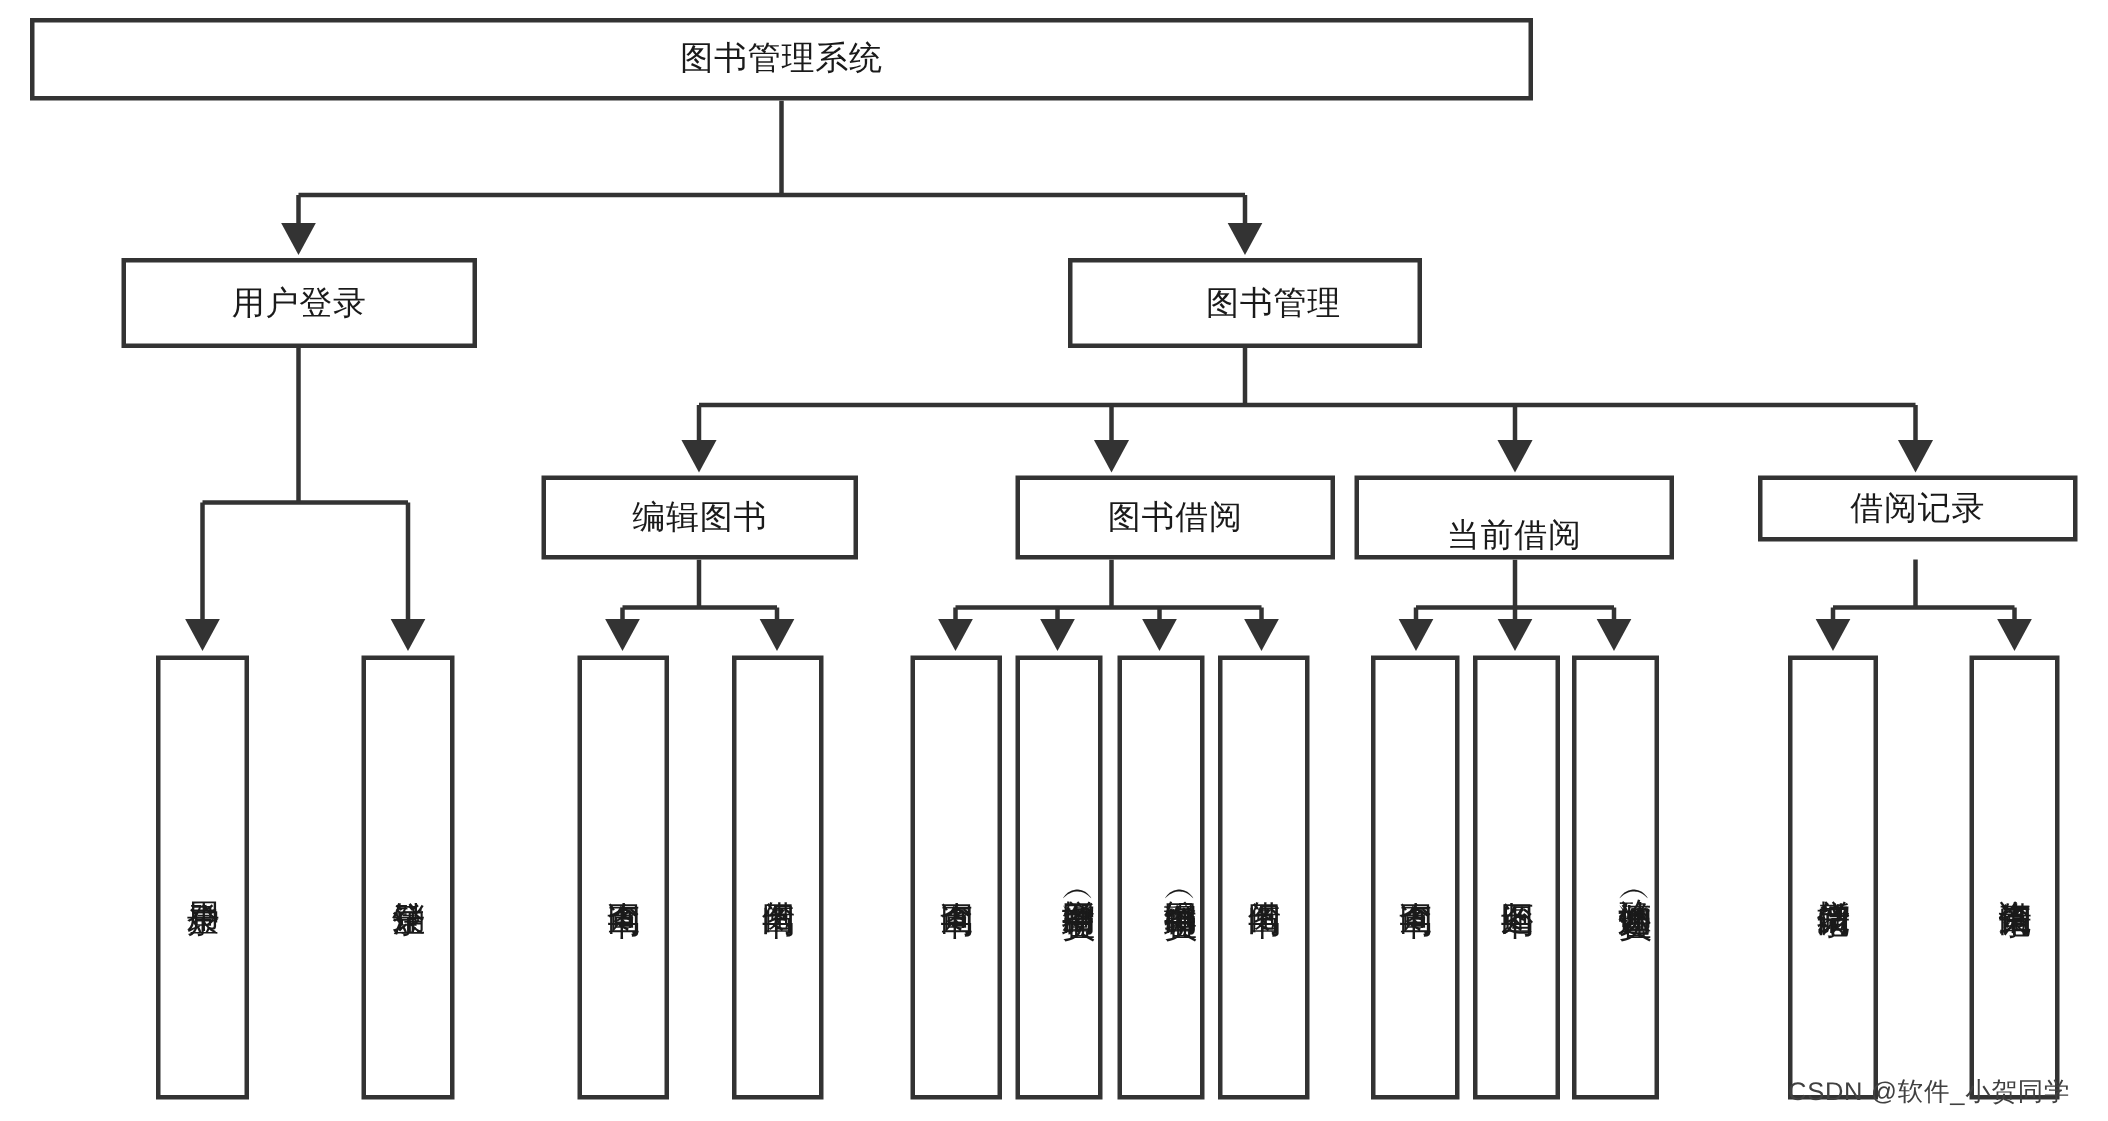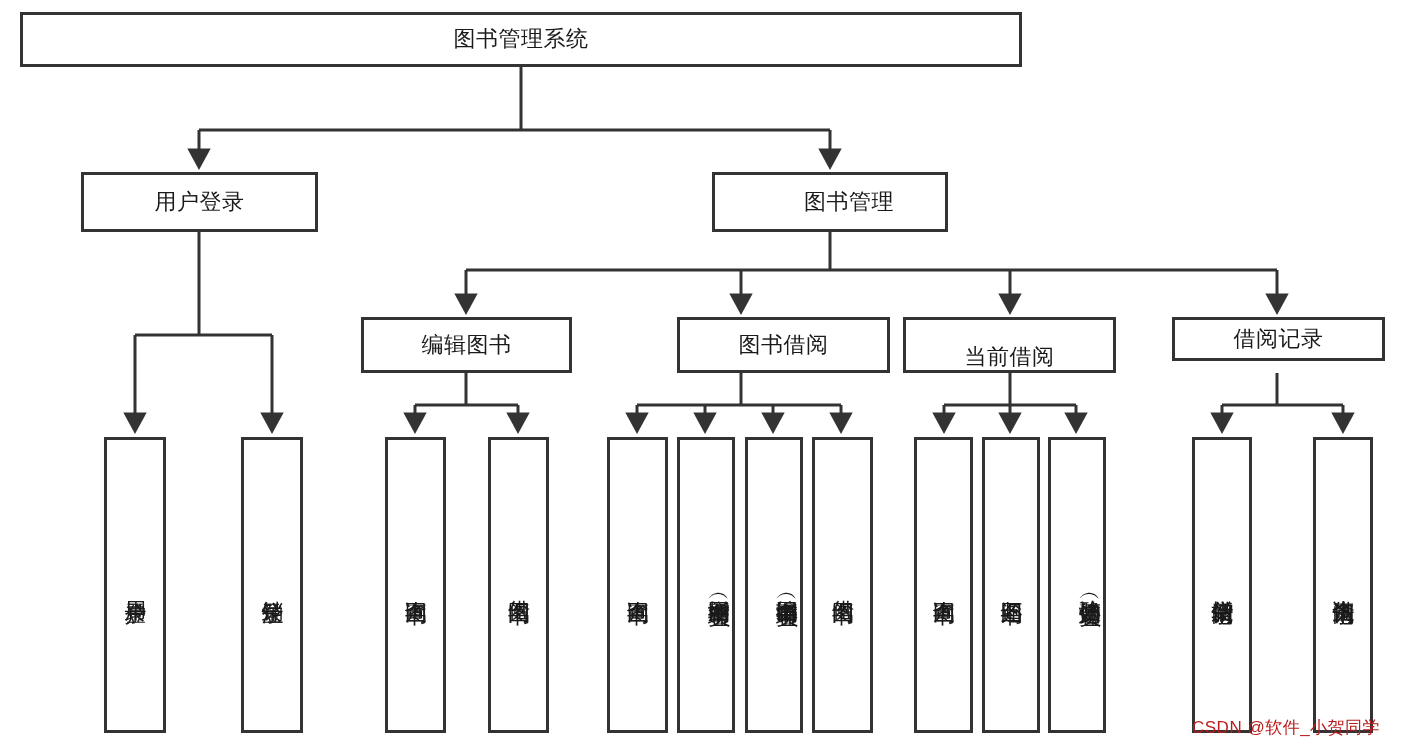--- a/index.html
+++ b/index.html
@@ -48,21 +48,21 @@
     padding-top: 2px;
     overflow: visible;
   }
   .node-v.centered {
     align-items: center;
     padding-top: 0;
   }
   .watermark {
     position: absolute;
     font-size: 17px;
-    color: #b91c1c;
+    color: #404040;
     white-space: nowrap;
     letter-spacing: 0.5px;
   }
   svg.connectors {
     position: absolute;
     left: 0;
     top: 0;
     width: 1405px;
     height: 747px;
     pointer-events: none;

